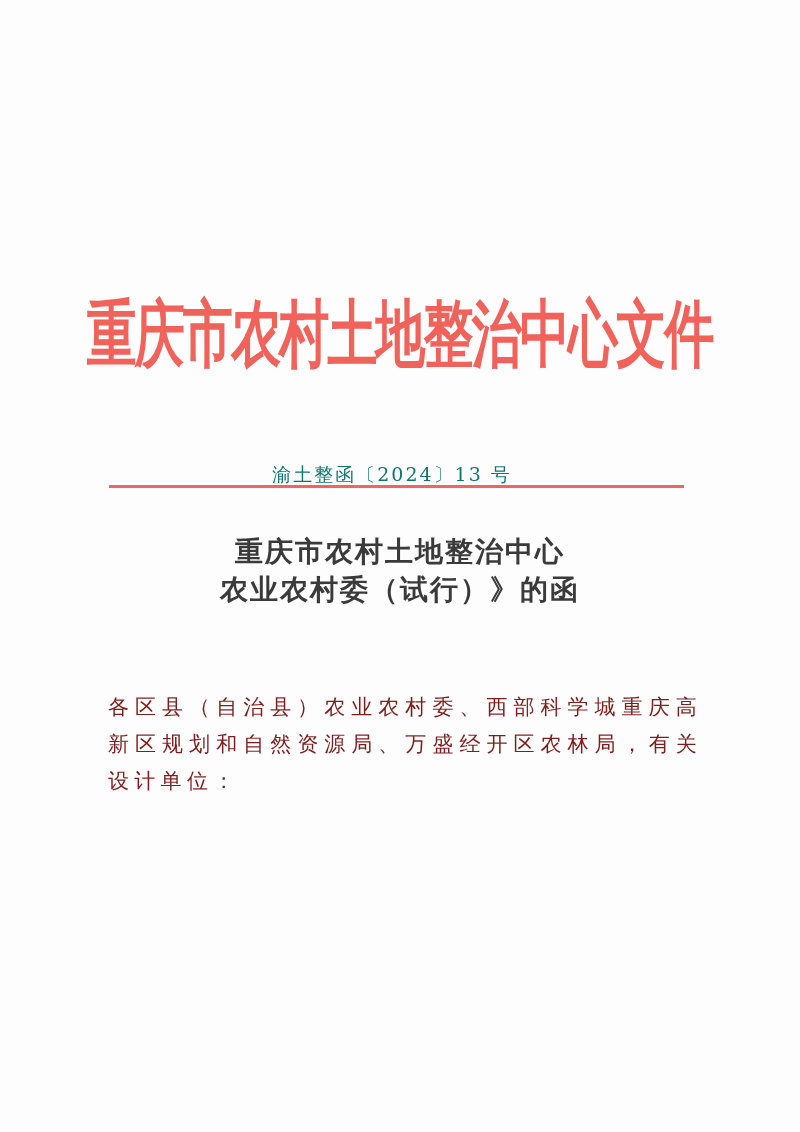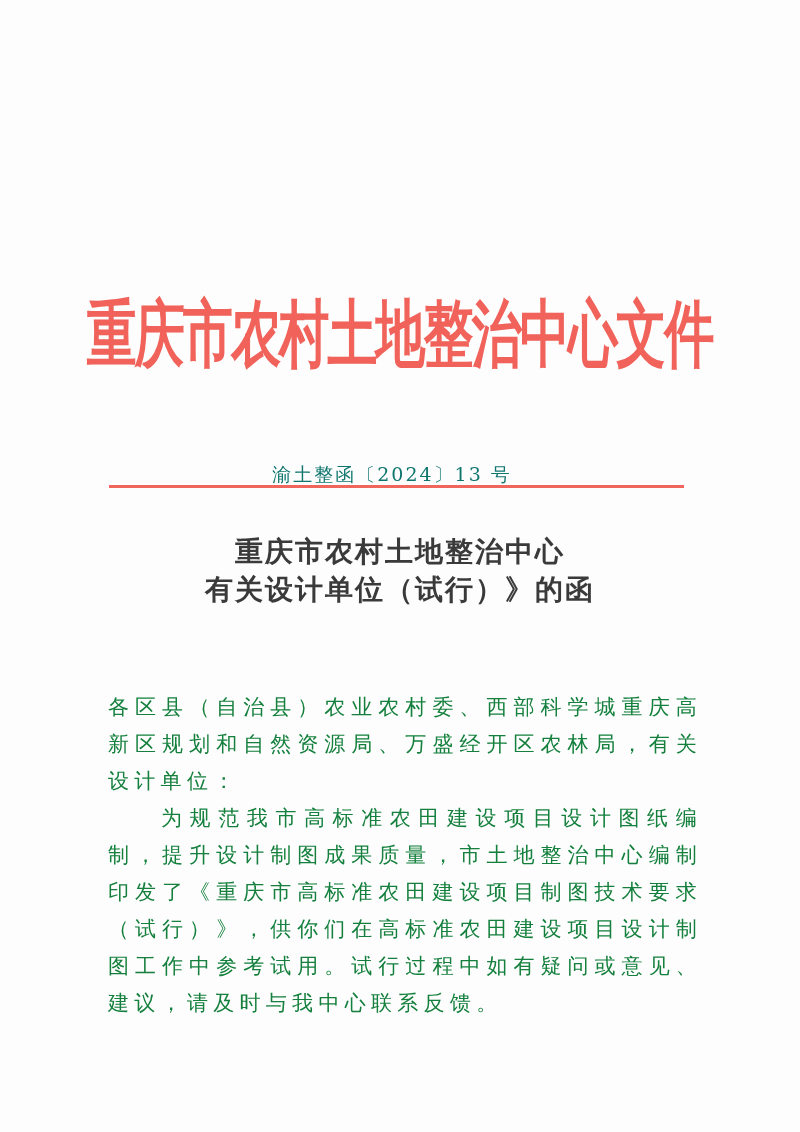--- a/index.html
+++ b/index.html
@@ -77,21 +77,21 @@
       white-space: nowrap;
     }
     .body-text {
       position: absolute;
       left: 108px;
       top: 689px;
       width: 594px;
       font-family: "DejaVu Serif", "Liberation Serif", serif;
       font-size: 21px;
       line-height: 37px;
-      color: #15803d;
+      color: #7f1d1d;
       letter-spacing: 5.3px;
     }
     .para {
       margin: 0;
       text-align: justify;
       text-align-last: left;
     }
     .para.indent {
       text-indent: 53px;
     }
@@ -104,21 +104,20 @@
   <div class="red-header">重庆市农村土地整治中心文件</div>
 
   <div class="doc-number">
     <span class="num-inner">渝土整函〔2024〕13 号</span>
   </div>
 
   <div class="red-rule"></div>
 
   <div class="title-block">
     <span class="title-line">重庆市农村土地整治中心</span>
-    <span class="title-line">有关设计单位（试行）》的函</span>
+    <span class="title-line">农业农村委（试行）》的函</span>
   </div>
 
   <div class="body-text">
     <p class="para">各区县（自治县）农业农村委、西部科学城重庆高新区规划和自然资源局、万盛经开区农林局，有关设计单位：</p>
-    <p class="para indent">为规范我市高标准农田建设项目设计图纸编制，提升设计制图成果质量，市土地整治中心编制印发了《重庆市高标准农田建设项目制图技术要求（试行）》，供你们在高标准农田建设项目设计制图工作中参考试用。试行过程中如有疑问或意见、建议，请及时与我中心联系反馈。</p>
   </div>
 
 </div>
 
 </body></html>

